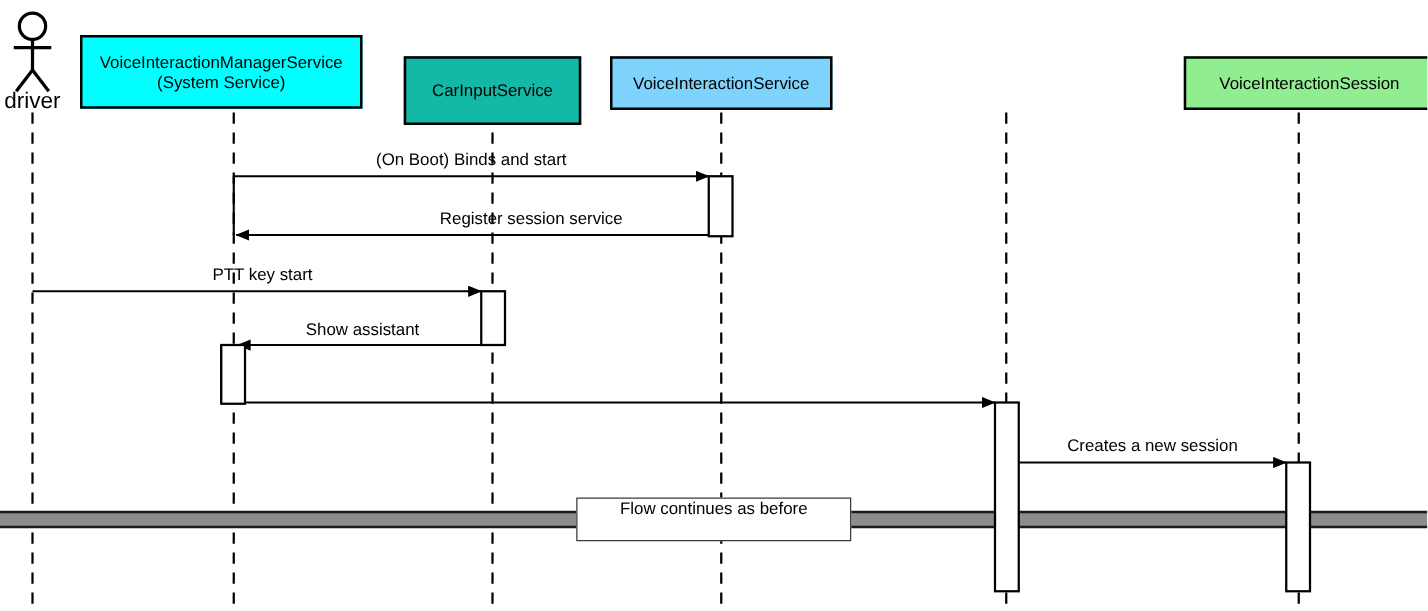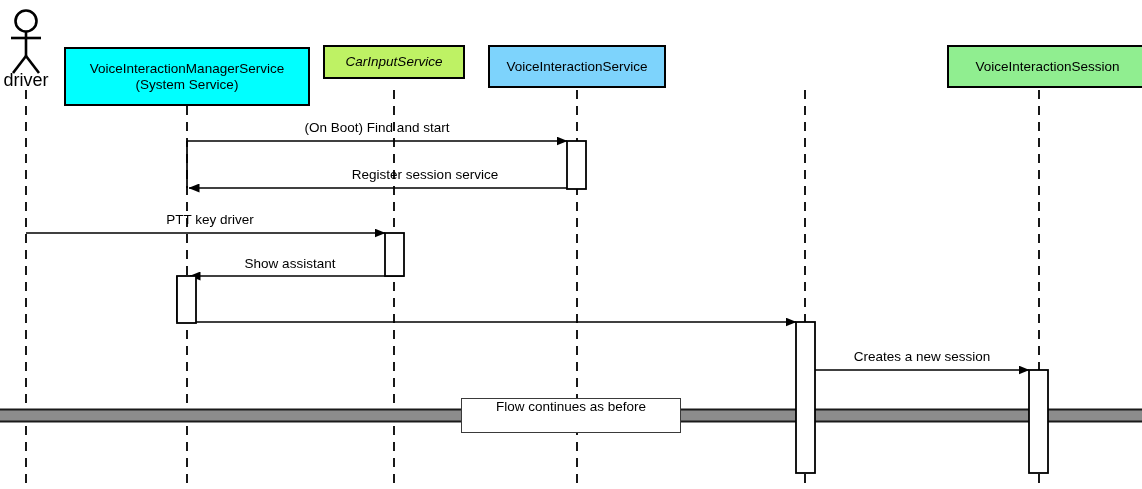--- a/index.html
+++ b/index.html
@@ -129,45 +129,45 @@
       <line x1="0" y1="409.5" x2="1142" y2="409.5" stroke="#1a1a1a" stroke-width="2"></line>
       <line x1="0" y1="421.5" x2="1142" y2="421.5" stroke="#1a1a1a" stroke-width="2"></line>
     </g>
 
     <g>
       <rect x="796" y="322" width="19" height="151" fill="#ffffff" stroke="#000000" stroke-width="1.8"></rect>
       <rect x="1029" y="370" width="19" height="103" fill="#ffffff" stroke="#000000" stroke-width="1.8"></rect>
     </g>
   </svg>
 
-  <div class="participant-box" style="left:64px; top:47px; width:246px; height:59px; background:#00ffff;">
+  <div class="participant-box" style="left:64px; top:28px; width:226px; height:59px; background:#00ffff;">
     <span class="participant-label">VoiceInteractionManagerService
 (System Service)</span>
   </div>
 
-  <div class="participant-box" style="left:323px; top:45px; width:142px; height:34px; background:#bef264;font-style:italic;">
+  <div class="participant-box" style="left:323px; top:45px; width:142px; height:55px; background:#14b8a6;">
     <span class="participant-label">CarInputService</span>
   </div>
 
   <div class="participant-box" style="left:488px; top:45px; width:178px; height:43px; background:#7dd3fc;">
     <span class="participant-label">VoiceInteractionService</span>
   </div>
 
 
   <div class="participant-box" style="left:947px; top:45px; width:201px; height:43px; background:#90ee90;">
     <span class="participant-label">VoiceInteractionSession</span>
   </div>
 
   <div class="actor-label" style="left:0px; top:70px; width:52px;">driver</div>
 
-  <div class="msg-label center" style="left:377px; top:120px;">(On Boot) Find and start</div>
+  <div class="msg-label center" style="left:377px; top:120px;">(On Boot) Binds and start</div>
 
   <div class="msg-label center" style="left:377px; top:167px;margin-left:48px;">Register session service</div>
 
-  <div class="msg-label center" style="left:210px; top:212px;">PTT key driver</div>
+  <div class="msg-label center" style="left:210px; top:212px;">PTT key start</div>
 
   <div class="msg-label center" style="left:290px; top:256px;">Show assistant</div>
 
 
   <div class="msg-label center" style="left:922px; top:349px;">Creates a new session</div>
 
   <div class="note-box" style="left:461px; top:398px; width:220px; height:35px;">
     <span>Flow continues as before</span>
   </div>
 

